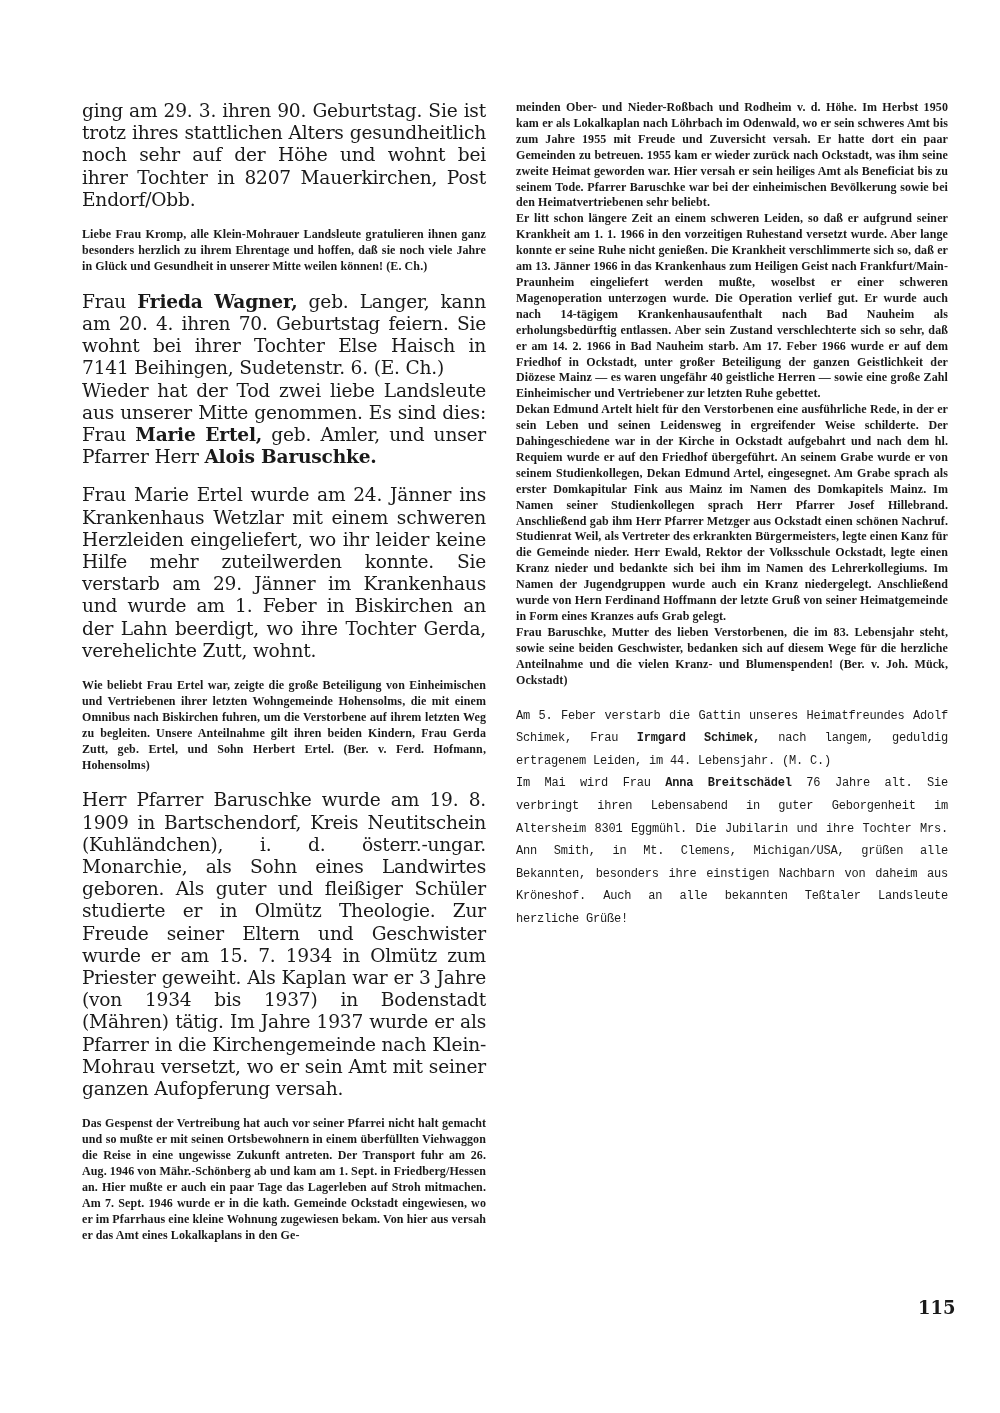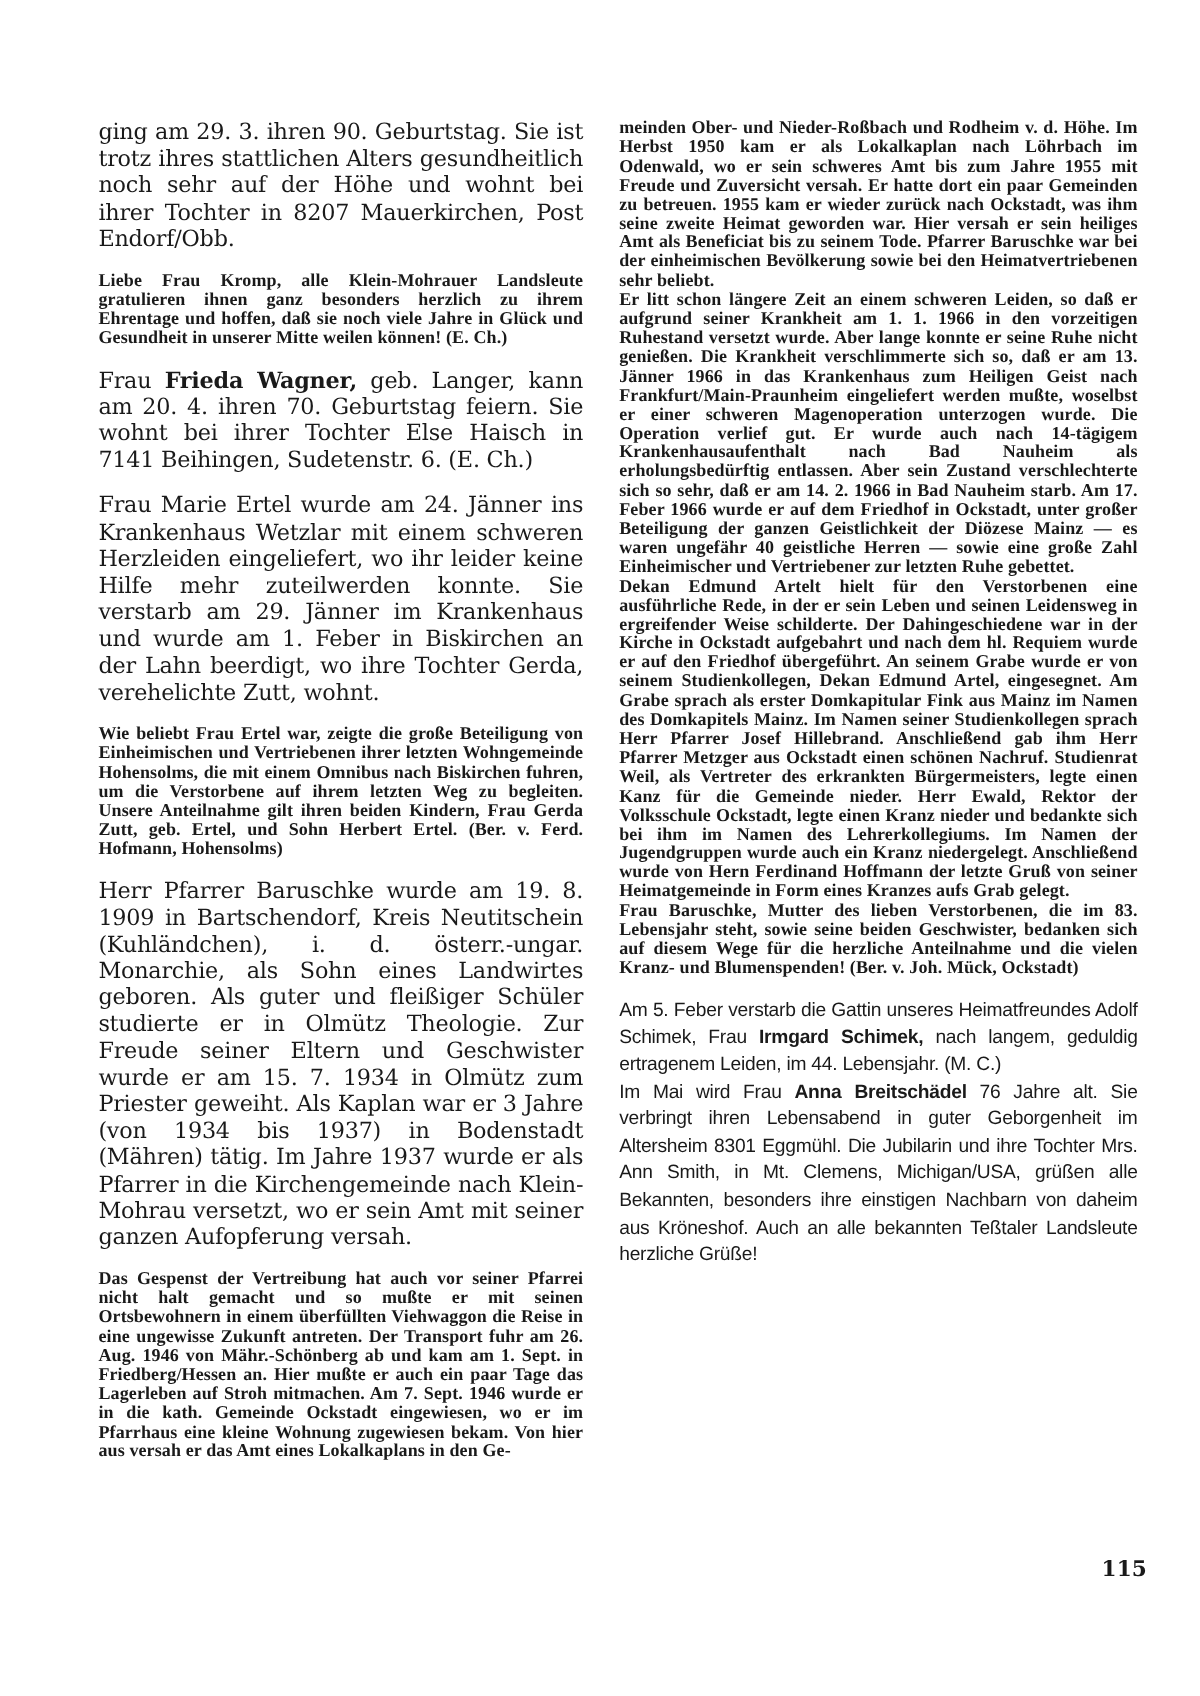--- a/index.html
+++ b/index.html
@@ -3,36 +3,37 @@
 <meta charset="utf-8">
 <style>
   html, body { margin: 0; padding: 0; background: #ffffff; }
   body { width: 1000px; height: 1413px; position: relative; overflow: hidden; color: #1a1a1a; }
   .page { position: absolute; left: 0; top: 0; width: 904px; height: 1413px; }
   .col { position: absolute; top: 100px; }
   .col-left { left: 82px; width: 404px; }
   .col-right { left: 516px; width: 432px; }
   .p { margin: 0; text-align: justify; }
   .big { font-family: "DejaVu Serif", serif; font-size: 18.6px; line-height: 22.2px; letter-spacing: -0.2px; }
-  .small { font-family: "Liberation Serif", serif; font-size: 15px; line-height: 15.9px; letter-spacing: 0.1px; font-weight: 600; }
-  .big-right { font-family: Liberation Sans, sans-serif; font-size: 16px; line-height: 22.6px; letter-spacing: -0.2px; }
+  .small { font-family: "Liberation Serif", serif; font-size: 12px; line-height: 15.9px; letter-spacing: 0.1px; font-weight: 600; }
+  .big-right { font-family: Liberation Mono, monospace; font-size: 12px; line-height: 22.6px; letter-spacing: -0.2px; }
   .gap-s { margin-top: 16px; }
   b { font-weight: bold; }
   .heading { font-family: "DejaVu Serif", serif; font-weight: bold; font-size: 17px; margin: 14px 0 2px 0; letter-spacing: 0.3px; }
   .page-number { position: absolute; left: 918px; top: 1297px; font-family: "DejaVu Serif", serif; font-weight: bold; font-size: 18px; }
 </style>
 </head>
 <body>
 
 <div class="page">
 
   <div class="col col-left">
     <p class="p big">ging am 29. 3. ihren 90. Geburtstag. Sie ist trotz ihres stattlichen Alters gesundheitlich noch sehr auf der Höhe und wohnt bei ihrer Tochter in 8207 Mauerkirchen, Post Endorf/Obb.</p>
     <p class="p small gap-s">Liebe Frau Kromp, alle Klein-Mohrauer Landsleute gratulieren ihnen ganz besonders herzlich zu ihrem Ehrentage und hoffen, daß sie noch viele Jahre in Glück und Gesundheit in unserer Mitte weilen können! (E. Ch.)</p>
     <p class="p big gap-s"><span>Frau </span><b>Frieda Wagner,</b><span> geb. Langer, kann am 20. 4. ihren 70. Geburtstag feiern. Sie wohnt bei ihrer Tochter Else Haisch in 7141 Beihingen, Sudetenstr. 6. (E. Ch.)</span></p>
+    <p class="p big"><span>Wieder hat der Tod zwei liebe Landsleute aus unserer Mitte genommen. Es sind dies: Frau </span><b>Marie Ertel,</b><span> geb. Amler, und unser Pfarrer Herr </span><b>Alois Baruschke.</b></p>
     <p class="p big gap-s">Frau Marie Ertel wurde am 24. Jänner ins Krankenhaus Wetzlar mit einem schweren Herzleiden eingeliefert, wo ihr leider keine Hilfe mehr zuteilwerden konnte. Sie verstarb am 29. Jänner im Krankenhaus und wurde am 1. Feber in Biskirchen an der Lahn beerdigt, wo ihre Tochter Gerda, verehelichte Zutt, wohnt.</p>
     <p class="p small gap-s">Wie beliebt Frau Ertel war, zeigte die große Beteiligung von Einheimischen und Vertriebenen ihrer letzten Wohngemeinde Hohensolms, die mit einem Omnibus nach Biskirchen fuhren, um die Verstorbene auf ihrem letzten Weg zu begleiten. Unsere Anteilnahme gilt ihren beiden Kindern, Frau Gerda Zutt, geb. Ertel, und Sohn Herbert Ertel. (Ber. v. Ferd. Hofmann, Hohensolms)</p>
     <p class="p big gap-s">Herr Pfarrer Baruschke wurde am 19. 8. 1909 in Bartschendorf, Kreis Neutitschein (Kuhländchen), i. d. österr.-ungar. Monarchie, als Sohn eines Landwirtes geboren. Als guter und fleißiger Schüler studierte er in Olmütz Theologie. Zur Freude seiner Eltern und Geschwister wurde er am 15. 7. 1934 in Olmütz zum Priester geweiht. Als Kaplan war er 3 Jahre (von 1934 bis 1937) in Bodenstadt (Mähren) tätig. Im Jahre 1937 wurde er als Pfarrer in die Kirchengemeinde nach Klein-Mohrau versetzt, wo er sein Amt mit seiner ganzen Aufopferung versah.</p>
     <p class="p small gap-s">Das Gespenst der Vertreibung hat auch vor seiner Pfarrei nicht halt gemacht und so mußte er mit seinen Ortsbewohnern in einem überfüllten Viehwaggon die Reise in eine ungewisse Zukunft antreten. Der Transport fuhr am 26. Aug. 1946 von Mähr.-Schönberg ab und kam am 1. Sept. in Friedberg/Hessen an. Hier mußte er auch ein paar Tage das Lagerleben auf Stroh mitmachen. Am 7. Sept. 1946 wurde er in die kath. Gemeinde Ockstadt eingewiesen, wo er im Pfarrhaus eine kleine Wohnung zugewiesen bekam. Von hier aus versah er das Amt eines Lokalkaplans in den Ge-</p>
   </div>
 
   <div class="col col-right">
     <p class="p small">meinden Ober- und Nieder-Roßbach und Rodheim v. d. Höhe. Im Herbst 1950 kam er als Lokalkaplan nach Löhrbach im Odenwald, wo er sein schweres Amt bis zum Jahre 1955 mit Freude und Zuversicht versah. Er hatte dort ein paar Gemeinden zu betreuen. 1955 kam er wieder zurück nach Ockstadt, was ihm seine zweite Heimat geworden war. Hier versah er sein heiliges Amt als Beneficiat bis zu seinem Tode. Pfarrer Baruschke war bei der einheimischen Bevölkerung sowie bei den Heimatvertriebenen sehr beliebt.</p>
     <p class="p small">Er litt schon längere Zeit an einem schweren Leiden, so daß er aufgrund seiner Krankheit am 1. 1. 1966 in den vorzeitigen Ruhestand versetzt wurde. Aber lange konnte er seine Ruhe nicht genießen. Die Krankheit verschlimmerte sich so, daß er am 13. Jänner 1966 in das Krankenhaus zum Heiligen Geist nach Frankfurt/Main-Praunheim eingeliefert werden mußte, woselbst er einer schweren Magenoperation unterzogen wurde. Die Operation verlief gut. Er wurde auch nach 14-tägigem Krankenhausaufenthalt nach Bad Nauheim als erholungsbedürftig entlassen. Aber sein Zustand verschlechterte sich so sehr, daß er am 14. 2. 1966 in Bad Nauheim starb. Am 17. Feber 1966 wurde er auf dem Friedhof in Ockstadt, unter großer Beteiligung der ganzen Geistlichkeit der Diözese Mainz — es waren ungefähr 40 geistliche Herren — sowie eine große Zahl Einheimischer und Vertriebener zur letzten Ruhe gebettet.</p>
     <p class="p small">Dekan Edmund Artelt hielt für den Verstorbenen eine ausführliche Rede, in der er sein Leben und seinen Leidensweg in ergreifender Weise schilderte. Der Dahingeschiedene war in der Kirche in Ockstadt aufgebahrt und nach dem hl. Requiem wurde er auf den Friedhof übergeführt. An seinem Grabe wurde er von seinem Studienkollegen, Dekan Edmund Artel, eingesegnet. Am Grabe sprach als erster Domkapitular Fink aus Mainz im Namen des Domkapitels Mainz. Im Namen seiner Studienkollegen sprach Herr Pfarrer Josef Hillebrand. Anschließend gab ihm Herr Pfarrer Metzger aus Ockstadt einen schönen Nachruf. Studienrat Weil, als Vertreter des erkrankten Bürgermeisters, legte einen Kanz für die Gemeinde nieder. Herr Ewald, Rektor der Volksschule Ockstadt, legte einen Kranz nieder und bedankte sich bei ihm im Namen des Lehrerkollegiums. Im Namen der Jugendgruppen wurde auch ein Kranz niedergelegt. Anschließend wurde von Hern Ferdinand Hoffmann der letzte Gruß von seiner Heimatgemeinde in Form eines Kranzes aufs Grab gelegt.</p>

